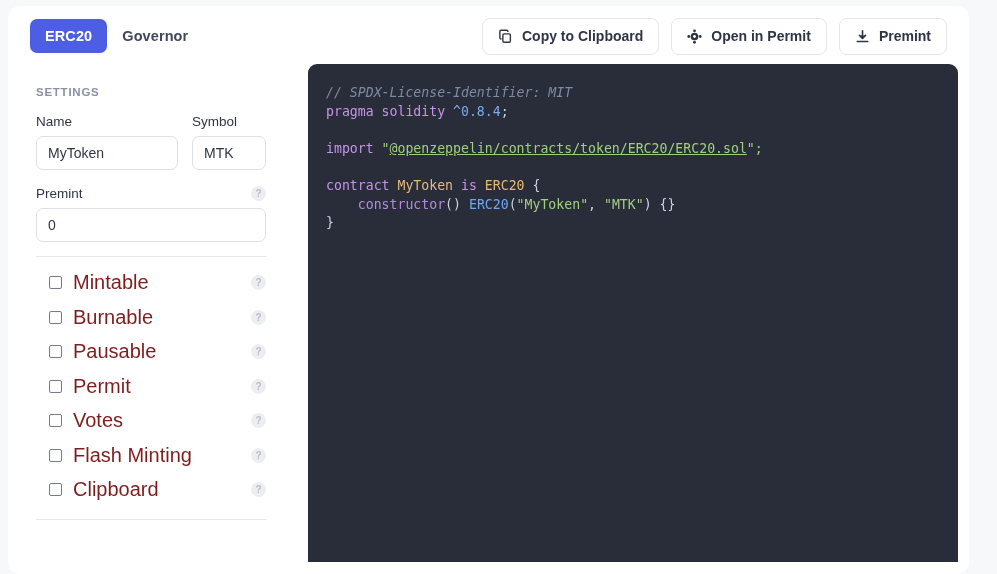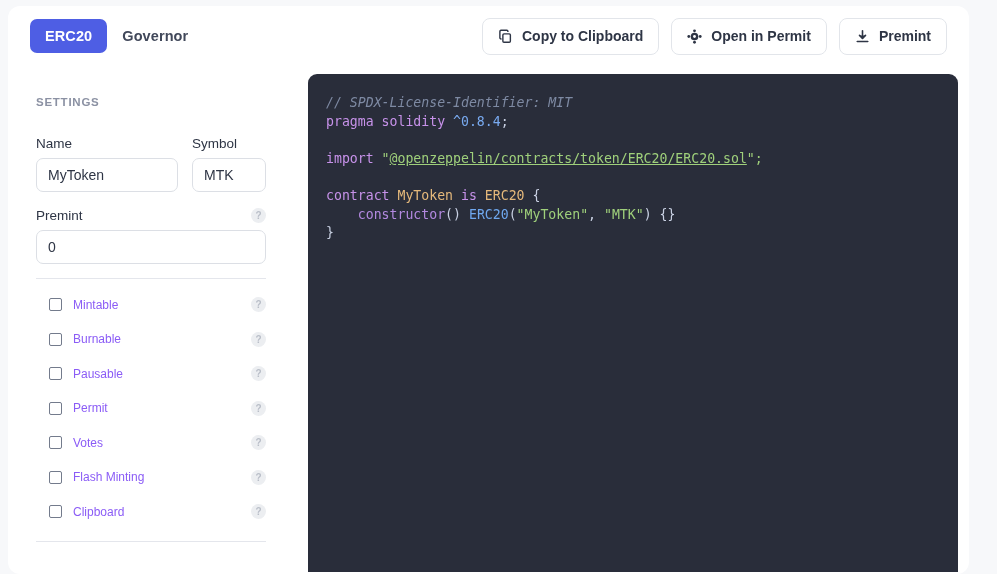--- a/index.html
+++ b/index.html
@@ -78,21 +78,21 @@
     font-weight: bold;
     color: #2e3545;
     cursor: pointer;
     white-space: nowrap;
   }
   .abtn svg { display: block; }
 
   
   #body {
     position: absolute;
-    left: 0; top: 58px;
+    left: 0; top: 48px;
     width: 961px; height: 508px;
     padding: 10px 10px 0 28px;
     display: flex;
     gap: 22px;
   }
 
   
   #sidebar {
     width: 250px;
     flex: 0 0 250px;
@@ -104,21 +104,21 @@
 
   .section-head {
     font-size: 11.5px;
     font-weight: bold;
     letter-spacing: .75px;
     color: #8b91a3;
     margin-bottom: 16px;
   }
 
   .field-row { display: flex; gap: 14px; margin-bottom: 16px; }
-  .field { display: flex; flex-direction: column; margin-top: 12px; }
+  .field { display: flex; flex-direction: column; }
   .field.name  { width: 142px; }
   .field.symbol{ width: 74px; }
   .field.full  { width: 230px; }
 
   .field-label {
     font-size: 13.5px;
     color: #2e3545;
     margin-bottom: 7px;
     display: flex;
     align-items: center;
@@ -171,22 +171,22 @@
     -webkit-appearance: none;
     width: 13px; height: 13px;
     border: 1px solid #737b8c;
     border-radius: 2px;
     background: #fff;
     margin: 0 11px 0 13px;
     flex: 0 0 13px;
     cursor: pointer;
   }
   .feat-label {
-    font-size: 12px;
-    color: #8b5cf6;
+    font-size: 20px;
+    color: #7f1d1d;
     cursor: pointer;
   }
   .feat-row .help { margin-left: auto; }
 
   
   #code-pane {
     flex: 1 1 auto;
     background: #292d3a;
     border-radius: 9px 9px 0 0;
     padding: 20px 4px 0 18px;

